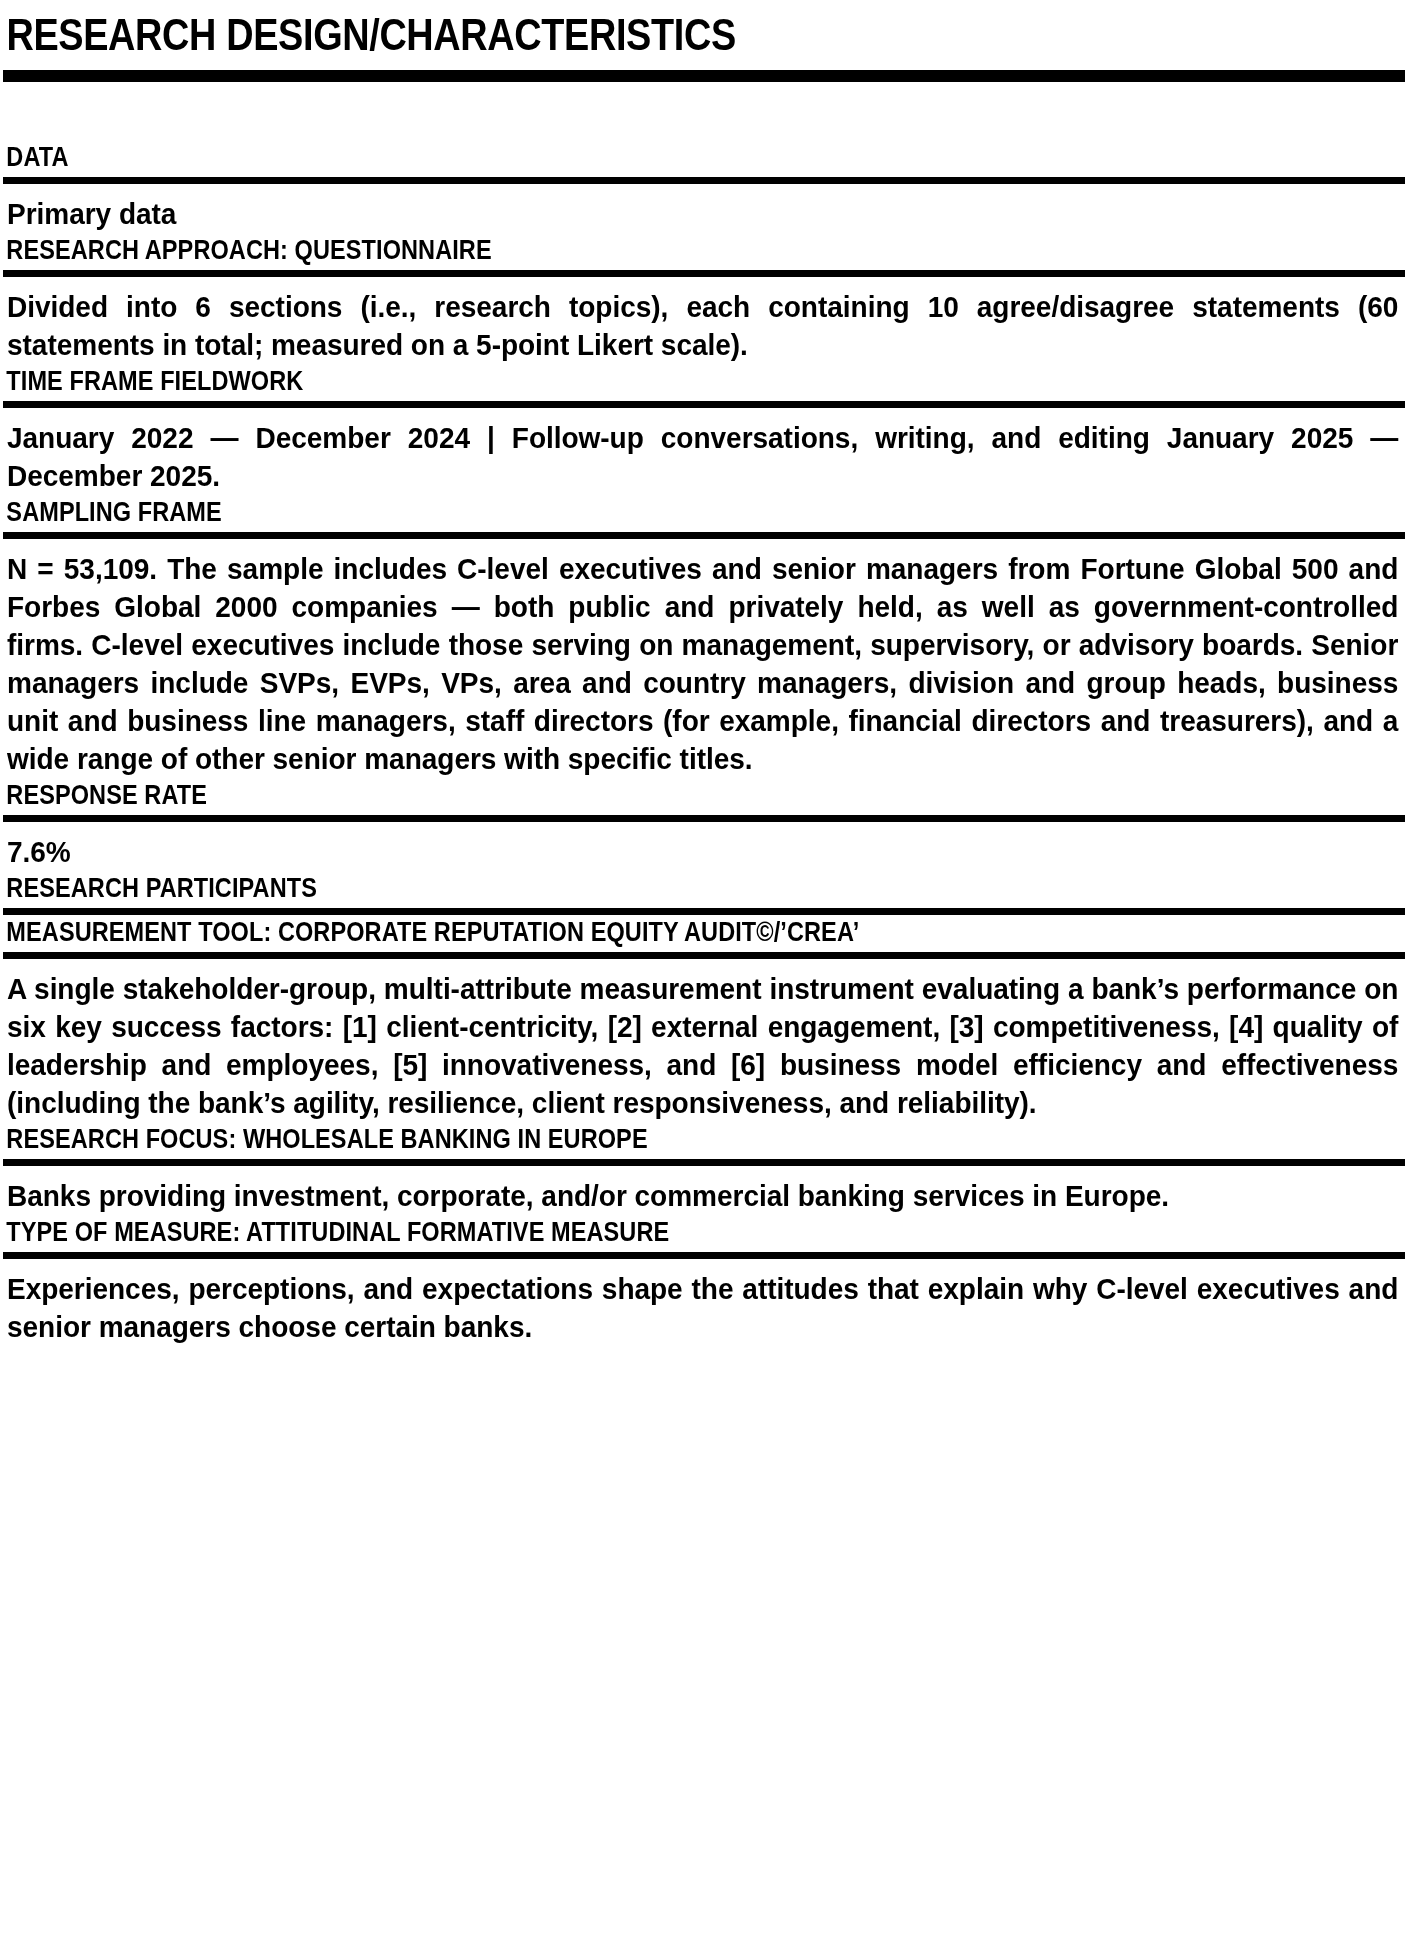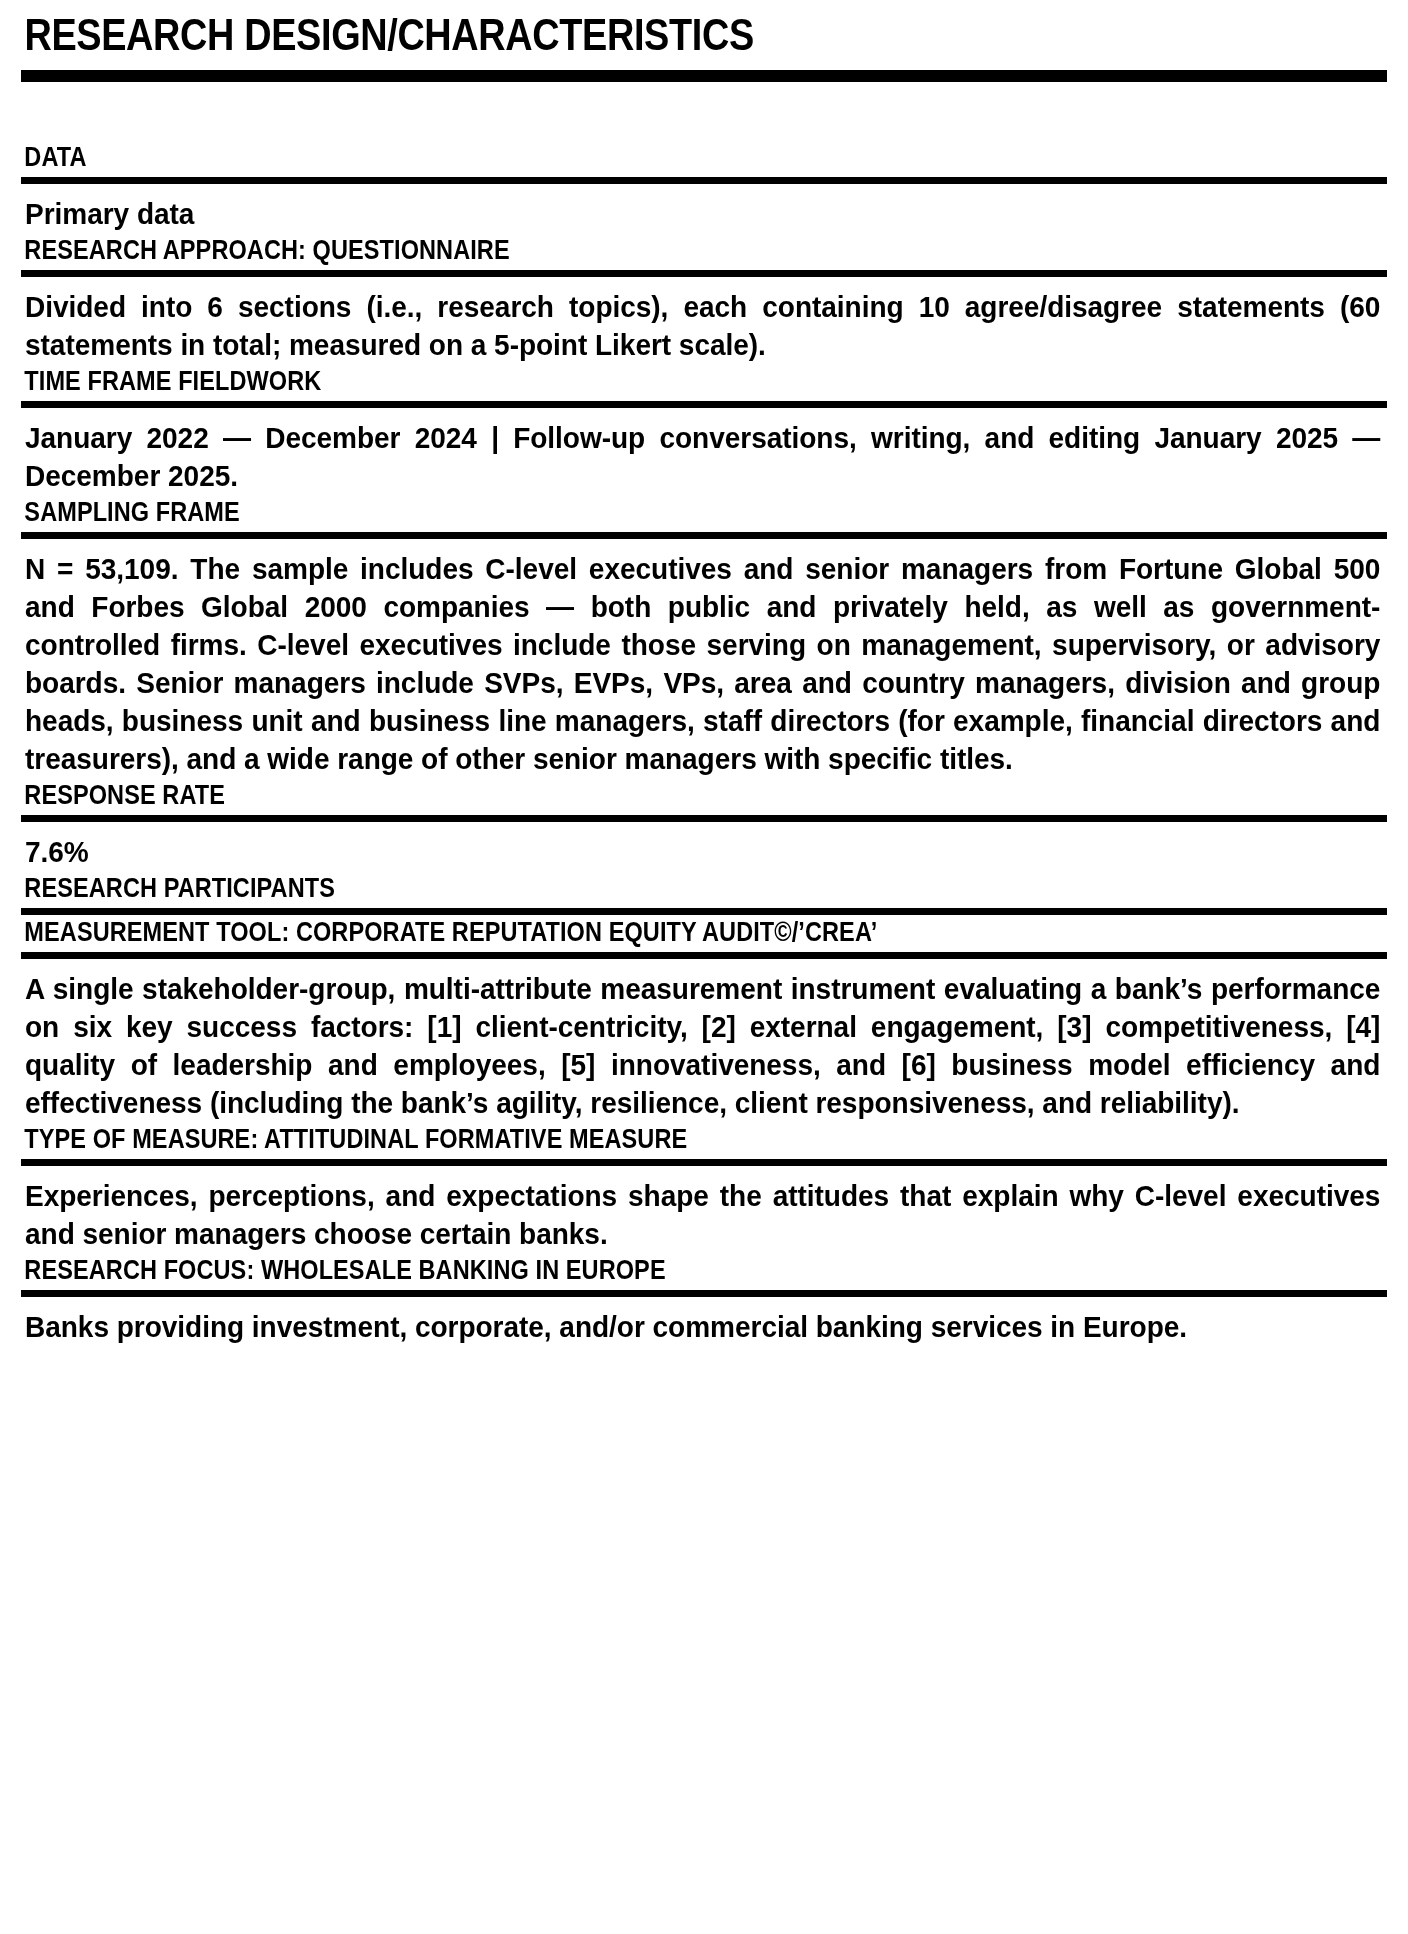--- a/index.html
+++ b/index.html
@@ -12,21 +12,21 @@
     height: 1934px;
     font-family: "Liberation Sans", sans-serif;
     color: #000000;
     overflow: hidden;
   }
   #page {
     position: relative;
     width: 1408px;
     height: 1934px;
     box-sizing: border-box;
-    padding: 0 21px;
+    padding: 0 3px;
   }
 
   
   .doc-title {
     font-family: "Liberation Sans", sans-serif;
     font-weight: bold;
     font-size: 44px;
     line-height: 54px;
     letter-spacing: -0.4px;
     transform: scaleX(0.86);
@@ -131,24 +131,24 @@
       <div class="section">
         <div class="sec-heading">RESEARCH PARTICIPANTS</div>
         <div class="sec-rule"></div>
       </div>
       <div class="section">
         <div class="sec-heading">MEASUREMENT TOOL: CORPORATE REPUTATION EQUITY AUDIT©/’CREA’</div>
         <div class="sec-rule"></div>
         <div class="sec-body"><span class="txt">A single stakeholder-group, multi-attribute measurement instrument evaluating a bank’s performance on six key success factors: [1] client-centricity, [2] external engagement, [3] competitiveness, [4] quality of leadership and employees, [5] innovativeness, and [6] business model efficiency and effectiveness (including the bank’s agility, resilience, client responsiveness, and reliability).</span></div>
       </div>
       <div class="section">
+        <div class="sec-heading">RESEARCH FOCUS: WHOLESALE BANKING IN EUROPE</div>
+        <div class="sec-rule"></div>
+        <div class="sec-body"><span class="txt">Banks providing investment, corporate, and/or commercial banking services in Europe.</span></div>
+      </div>
+      <div class="section">
         <div class="sec-heading">TYPE OF MEASURE: ATTITUDINAL FORMATIVE MEASURE</div>
         <div class="sec-rule"></div>
         <div class="sec-body"><span class="txt">Experiences, perceptions, and expectations shape the attitudes that explain why C-level executives and senior managers choose certain banks.</span></div>
-      </div>
-      <div class="section">
-        <div class="sec-heading">RESEARCH FOCUS: WHOLESALE BANKING IN EUROPE</div>
-        <div class="sec-rule"></div>
-        <div class="sec-body"><span class="txt">Banks providing investment, corporate, and/or commercial banking services in Europe.</span></div>
       </div>
     </div>
 
 </div>
 
 </body></html>

